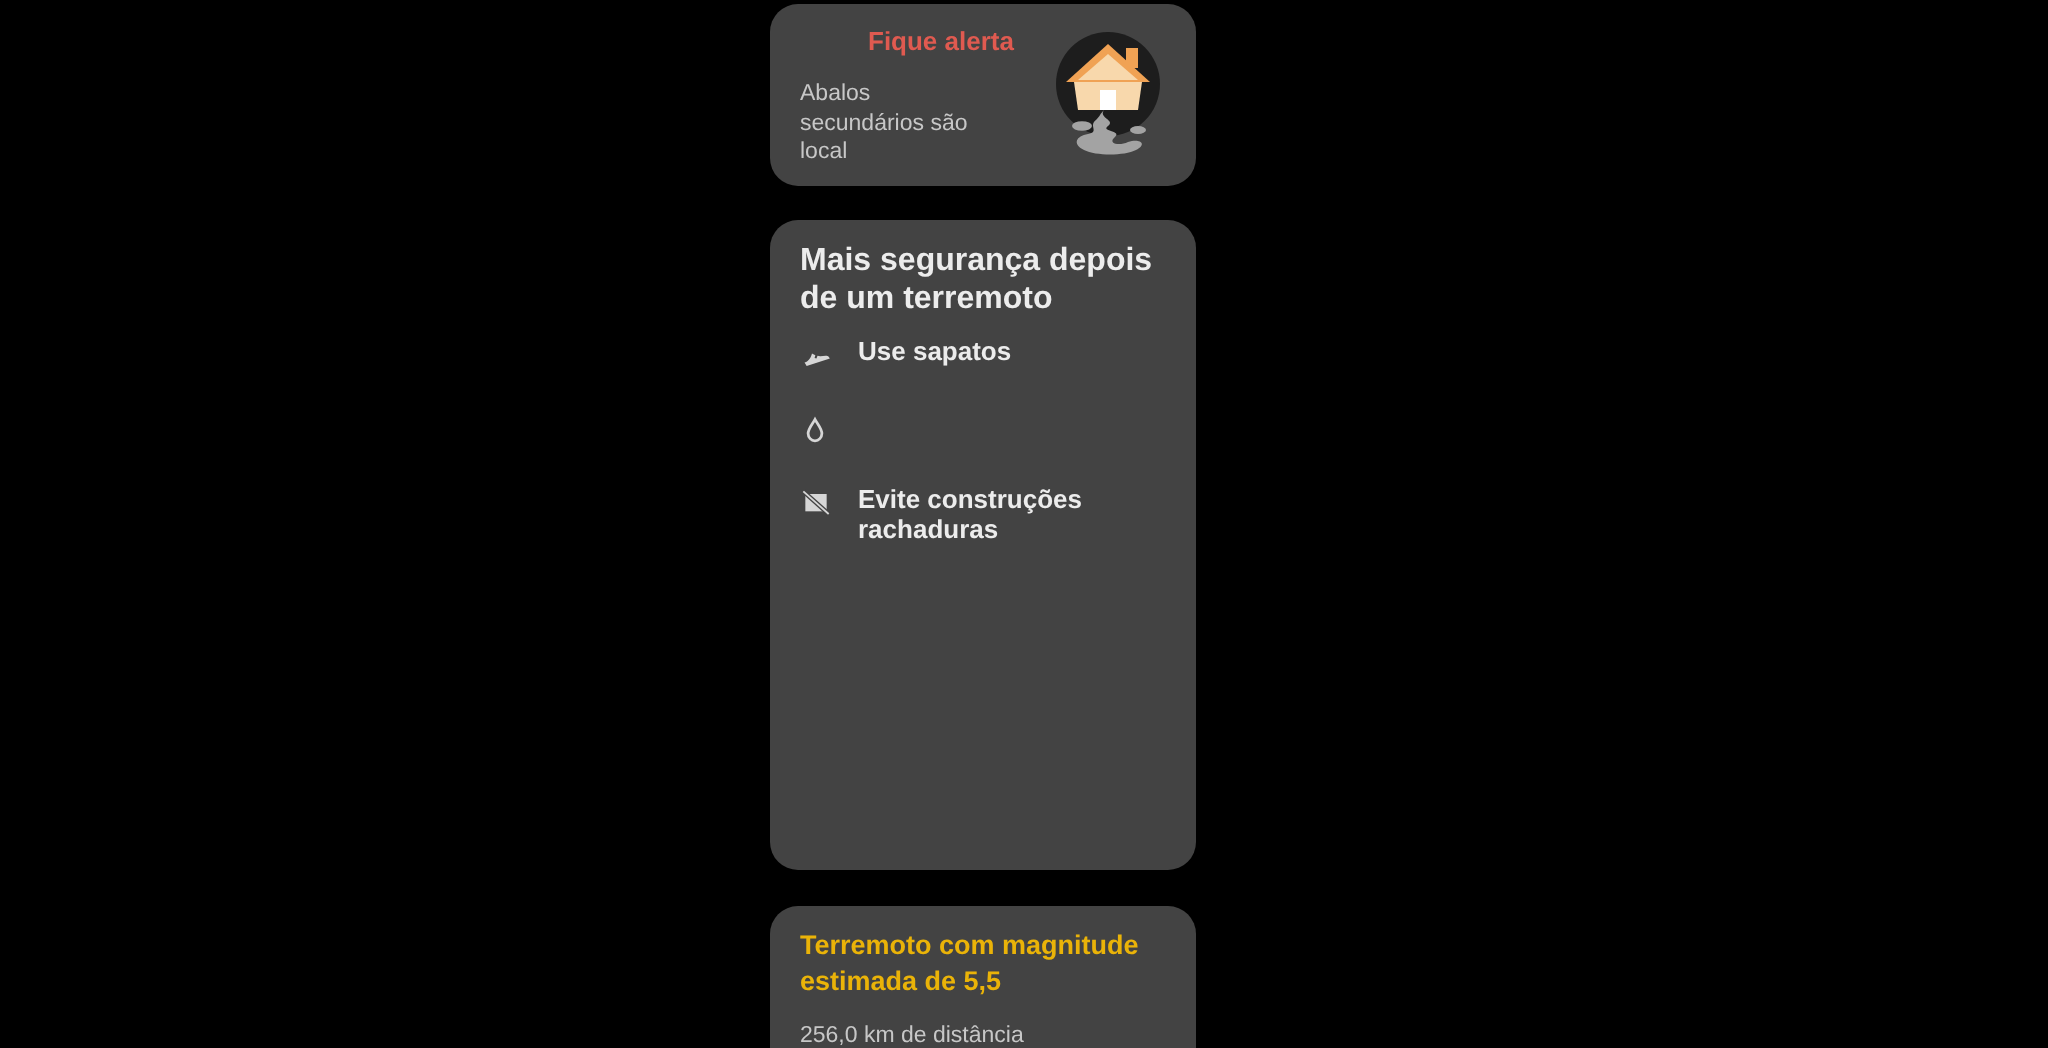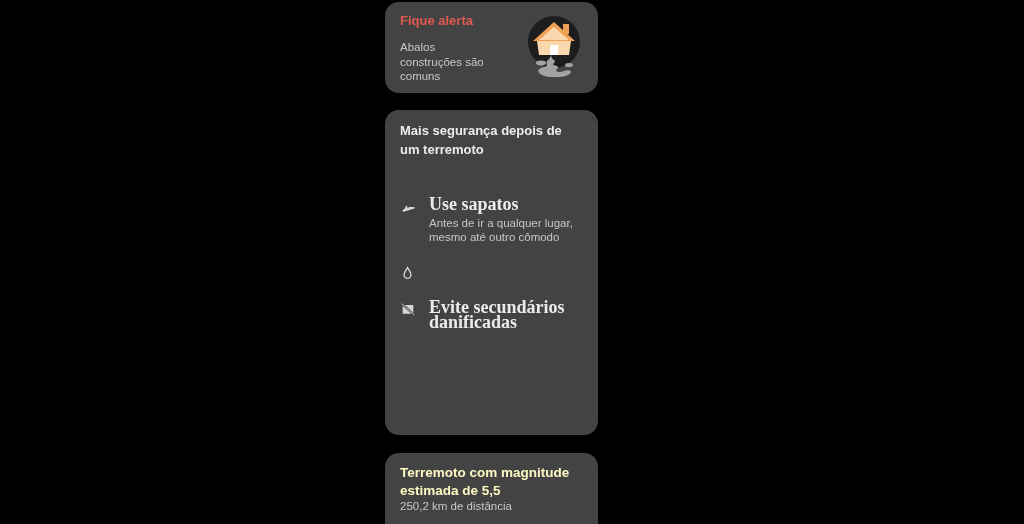--- a/index.html
+++ b/index.html
@@ -39,20 +39,21 @@
     flex-direction: row;
     justify-content: space-between;
   }
   .alert-text-col { width: 118px; }
   .alert-title {
     color: #e05a50;
     font-size: 13px;
     font-weight: 700;
     line-height: 16px;
     margin-bottom: 11px;
+    margin-left: 34px;
   }
   .alert-body {
     color: #c7c7c7;
     font-size: 11.5px;
     line-height: 14.5px;
     max-width: 95px;
   }
   .alert-illustration {
     width: 60px;
     height: 64px;
@@ -60,82 +61,82 @@
     margin-top: 2px;
   }
   
   #safety-card {
     top: 110px;
     height: 325px;
     padding: 12px 15px 10px 15px;
     overflow: hidden;
   }
   .safety-title {
-    font-size: 13px;
+    font-size: 16px;
     font-weight: 700;
     line-height: 18.5px;
     color: #ececec;
     max-width: 178px;
-    margin-bottom: 38px;
+    margin-bottom: 9px;
   }
   .tip-item {
     display: flex;
     flex-direction: row;
     margin-bottom: 19px;
   }
   .tip-icon-col {
     width: 29px;
     flex: none;
     padding-top: 1px;
   }
   .tip-text-col { flex: 1; }
   .tip-title {
-    font-size: 18px;
+    font-size: 13px;
     font-weight: 700;
     line-height: 15.5px;
     color: #ececec;
     margin-bottom: 3px;
-    font-family: Liberation Serif, serif;
   }
   .tip-desc {
     font-size: 11.5px;
     line-height: 14.5px;
     color: #c7c7c7;
     max-width: 154px;
   }
   
   #quake-card {
     top: 453px;
     height: 110px;
     padding: 11px 15px 10px 15px;
   }
   .quake-title {
-    color: #fef9c3;
+    color: #eab308;
     font-size: 13.5px;
     font-weight: 700;
     line-height: 17.5px;
     max-width: 180px;
+    margin-bottom: 12px;
   }
   .quake-distance {
     color: #c7c7c7;
     font-size: 11.5px;
     line-height: 14px;
   }
   .tip-glyph { display: block; }
 </style>
 </head>
 <body>
 
 <div id="screen">
   <div id="card-column">
 
     <div class="card" id="alert-card">
       <div class="alert-text-col">
         <div class="alert-title">Fique alerta</div>
-        <div class="alert-body">Abalos construções são comuns</div>
+        <div class="alert-body">Abalos secundários são local</div>
       </div>
       <div class="alert-illustration">
         <svg width="60" height="64" viewBox="0 0 60 64">
           <circle cx="30" cy="27" r="26" fill="#1d1d1d"></circle>
 
           <rect x="39" y="9" width="6" height="10" fill="#f0a254"></rect>
 
           <polygon points="30,7 9,26 51,26" fill="#f0a254"></polygon>
           <polygon points="30,12 15,25 45,25" fill="#f8d8ac"></polygon>
 
@@ -156,21 +157,20 @@
 
       <div class="tip-item">
         <div class="tip-icon-col">
           <svg class="tip-glyph" width="16" height="16" viewBox="0 0 24 24">
             <path d="M3.5 18.5 L2.8 15.5 C6.5 15.8 9.2 12.5 10.2 10.8 L12.2 12.8 L11 14.6 L12.2 15.4 L13.6 13.8
                      C16 15.6 20.5 15 21.4 17.2 L21.8 18.5 Z" fill="#d6d6d6" transform="rotate(-18 12 15)"></path>
           </svg>
         </div>
         <div class="tip-text-col">
           <div class="tip-title">Use sapatos</div>
-          <div class="tip-desc">Antes de ir a qualquer lugar, mesmo até outro cômodo</div>
         </div>
       </div>
 
       <div class="tip-item">
         <div class="tip-icon-col">
           <svg class="tip-glyph" width="15" height="16" viewBox="0 0 24 24">
             <path d="M12 3.5 C9.5 8 6.5 11 6.5 14.8 A5.5 5.8 0 0 0 17.5 14.8 C17.5 11 14.5 8 12 3.5 Z" fill="none" stroke="#d6d6d6" stroke-width="2.2"></path>
           </svg>
         </div>
         <div class="tip-text-col">
@@ -179,24 +179,24 @@
 
       <div class="tip-item">
         <div class="tip-icon-col">
           <svg class="tip-glyph" width="16" height="16" viewBox="0 0 24 24">
             <path d="M4 6 L20 6 L20 19 L4 19 Z" fill="#d6d6d6"></path>
             <line x1="2.5" y1="4" x2="21.5" y2="21" stroke="#434343" stroke-width="3.4"></line>
             <line x1="2.5" y1="4" x2="21.5" y2="21" stroke="#d6d6d6" stroke-width="1.4"></line>
           </svg>
         </div>
         <div class="tip-text-col">
-          <div class="tip-title">Evite secundários danificadas</div>
+          <div class="tip-title">Evite construções rachaduras</div>
         </div>
       </div>
     </div>
 
     <div class="card" id="quake-card">
       <div class="quake-title">Terremoto com magnitude estimada de 5,5</div>
-      <div class="quake-distance">250,2 km de distância</div>
+      <div class="quake-distance">256,0 km de distância</div>
     </div>
 
   </div>
 </div>
 
 </body></html>

